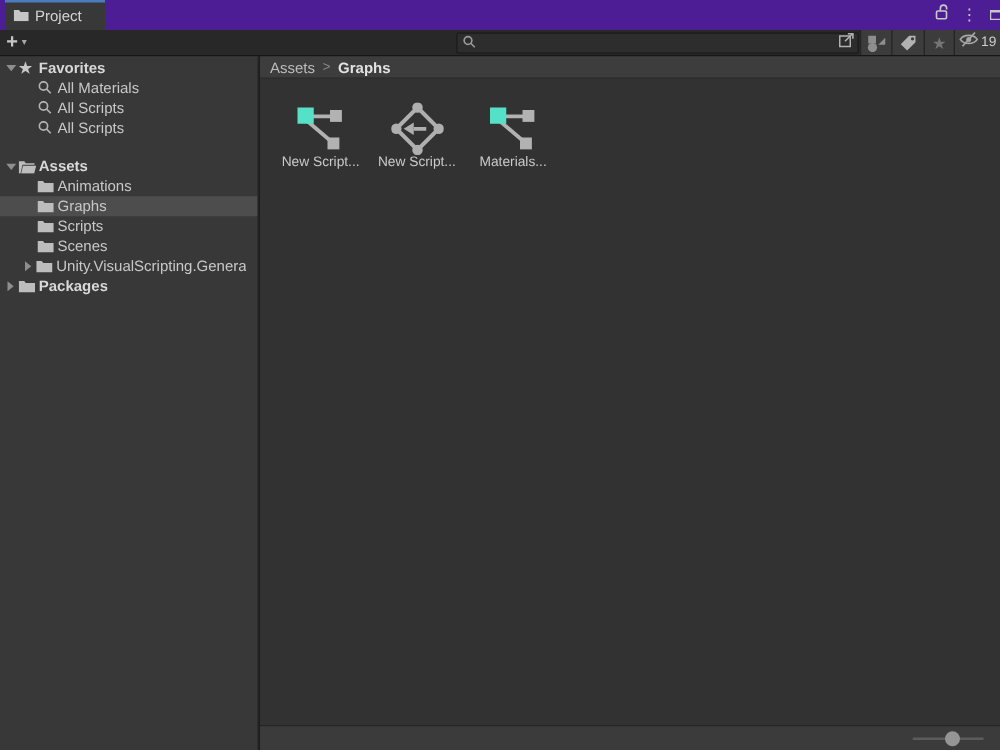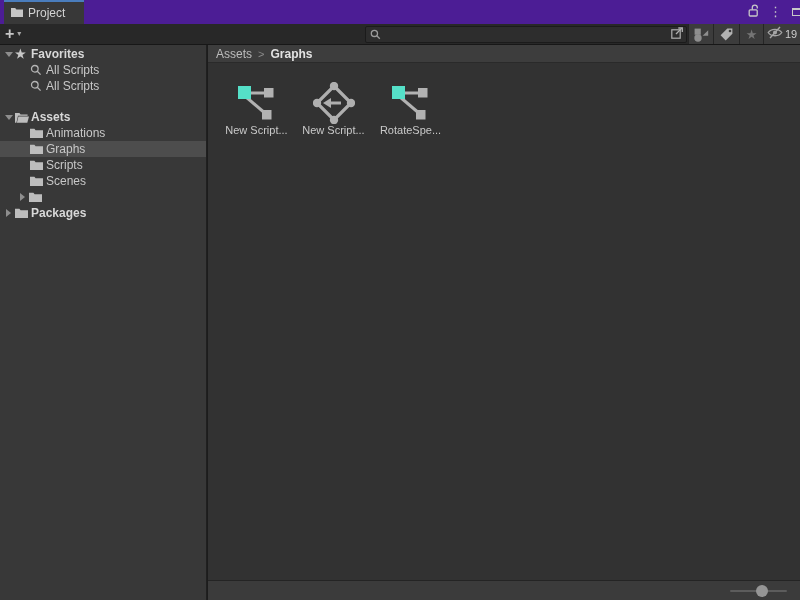--- a/index.html
+++ b/index.html
@@ -162,41 +162,50 @@
 <div class="sidebar">
 
   <div class="srow lvl0 bold">
     <span class="arrowbox">
         <span class="tri-down"></span>
       </span>
     <span class="sicon star-side">★</span>
     <span class="lbl">Favorites</span>
   </div>
 
-
   <div class="srow lvl1">
     <span class="sicon">
       <svg width="12" height="12" viewBox="0 0 12 12">
           <circle cx="4.8" cy="4.8" r="3.3" fill="none" stroke="#b4b4b4" stroke-width="1.3"></circle>
           <line x1="7.3" y1="7.3" x2="10.6" y2="10.6" stroke="#b4b4b4" stroke-width="1.3"></line>
         </svg>
     </span>
-    <span class="lbl">All Scripts</span>
+    <span class="lbl">All Materials</span>
   </div>
 
   <div class="srow lvl1">
     <span class="sicon">
       <svg width="12" height="12" viewBox="0 0 12 12">
           <circle cx="4.8" cy="4.8" r="3.3" fill="none" stroke="#b4b4b4" stroke-width="1.3"></circle>
           <line x1="7.3" y1="7.3" x2="10.6" y2="10.6" stroke="#b4b4b4" stroke-width="1.3"></line>
         </svg>
     </span>
     <span class="lbl">All Scripts</span>
   </div>
 
+  <div class="srow lvl1">
+    <span class="sicon">
+      <svg width="12" height="12" viewBox="0 0 12 12">
+          <circle cx="4.8" cy="4.8" r="3.3" fill="none" stroke="#b4b4b4" stroke-width="1.3"></circle>
+          <line x1="7.3" y1="7.3" x2="10.6" y2="10.6" stroke="#b4b4b4" stroke-width="1.3"></line>
+        </svg>
+    </span>
+    <span class="lbl">All Scripts</span>
+  </div>
+
   <div class="spacer"></div>
 
   <div class="srow lvl0 bold">
     <span class="arrowbox">
         <span class="tri-down"></span>
       </span>
     <span class="sicon">
       <svg width="14" height="11" viewBox="0 0 14 11">
           <path d="M0 1 h4.4 l1.2 1.5 H12.6 V3.8 H3 L1.4 10.8 H0 Z" fill="#bdbdbd"></path>
           <path d="M3.4 4.6 H14 L12.3 10.8 H1.9 Z" fill="#bdbdbd"></path>
@@ -243,20 +252,21 @@
 
   <div class="srow lvl1arrow">
     <span class="arrowbox">
         <span class="tri-right"></span>
       </span>
     <span class="sicon">
       <svg width="13" height="10" viewBox="0 0 13 10">
           <path d="M0 0.8 h4.4 l1.2 1.5 H13 V10 H0 Z" fill="#bdbdbd"></path>
         </svg>
     </span>
+    <span class="lbl">Unity.VisualScripting.Genera</span>
   </div>
 
   <div class="srow lvl0 bold">
     <span class="arrowbox">
         <span class="tri-right"></span>
       </span>
     <span class="sicon">
       <svg width="13" height="10" viewBox="0 0 13 10">
           <path d="M0 0.8 h4.4 l1.2 1.5 H13 V10 H0 Z" fill="#bdbdbd"></path>
         </svg>
@@ -305,21 +315,21 @@
     <div class="gitem">
       <div class="gicon">
         <svg width="40" height="36" viewBox="0 0 40 36">
           <line x1="13" y1="8" x2="30" y2="8" stroke="#b2b2b2" stroke-width="3"></line>
           <line x1="9" y1="12" x2="29" y2="29" stroke="#b2b2b2" stroke-width="3"></line>
           <rect x="1" y="1" width="13" height="13" fill="#55e0c8"></rect>
           <rect x="27" y="3" width="9.5" height="9.5" fill="#b2b2b2"></rect>
           <rect x="25" y="25" width="9.5" height="9.5" fill="#b2b2b2"></rect>
         </svg>
       </div>
-      <div class="glabel">RotateSpe...</div>
+      <div class="glabel">Materials...</div>
     </div>
 
   </div>
 </div>
 
 <div class="statusbar">
   <div class="slider">
     <div class="knob"></div>
   </div>
 </div>

